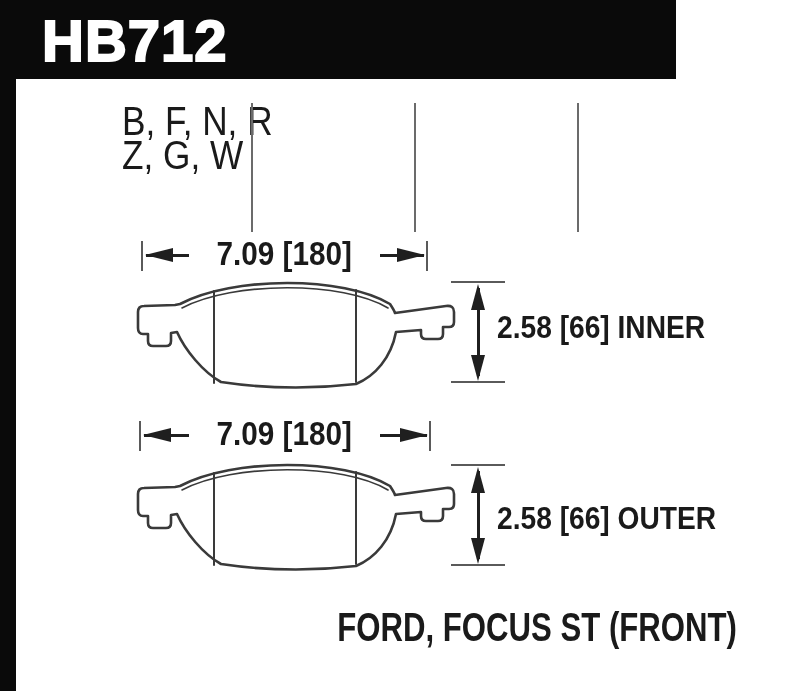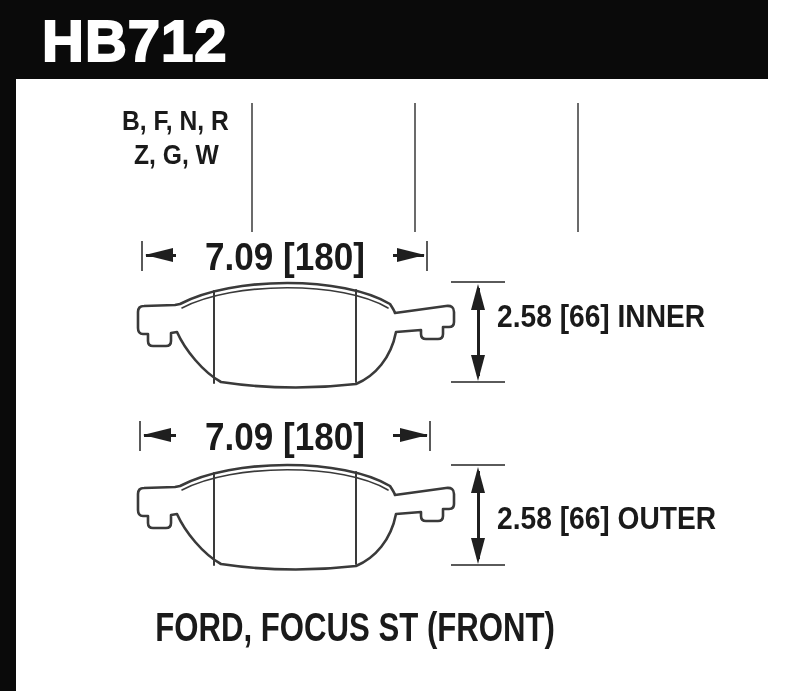--- a/index.html
+++ b/index.html
@@ -3,54 +3,54 @@
 <meta charset="utf-8">
 <style>
   html,body{margin:0;padding:0;background:#e8e8e8;}
   #stage{
     position:relative;width:800px;height:691px;background:#ffffff;
     overflow:hidden;margin:0 auto;
     font-family:"Liberation Sans","DejaVu Sans",sans-serif;
     color:#1a1a1a;
   }
   
-  .top-bar{position:absolute;left:0;top:0;width:768px;height:79px;background:#0a0a0a;
+  .top-bar{position:absolute;left:0;top:0;width:676px;height:79px;background:#0a0a0a;
     display:flex;align-items:center;}
   .part-number{color:#ffffff;font-size:58px;font-weight:bold;letter-spacing:1px;
     padding-left:42px;padding-top:2px;-webkit-text-stroke:2px #ffffff;}
   .left-strip{position:absolute;left:0;top:79px;width:16px;height:612px;background:#0a0a0a;}
 
   
   .cond{display:inline-block;transform:scaleX(0.88);transform-origin:left center;white-space:nowrap;}
   .cond-c{display:inline-block;transform:scaleX(0.9);transform-origin:center center;white-space:nowrap;}
 
   
-  .spec{position:absolute;font-size:28px;font-weight:bold;line-height:34px;text-align:center;}
+  .spec{position:absolute;font-size:40px;font-weight:normal;line-height:34px;}
   .vdiv{position:absolute;top:103px;width:2px;height:129px;background:#6b6b6b;}
 
   
   .tick-v{position:absolute;width:2px;height:30px;background:#5a5a5a;}
   .tick-h{position:absolute;width:54px;height:2px;background:#5a5a5a;}
   .dim-hline{position:absolute;height:3px;background:#1f1f1f;}
   .dim-vline{position:absolute;width:3px;background:#1f1f1f;}
   .arr{position:absolute;width:0;height:0;}
   .arr.left {border-top:7px solid transparent;border-bottom:7px solid transparent;border-right:28px solid #1f1f1f;}
   .arr.right{border-top:7px solid transparent;border-bottom:7px solid transparent;border-left:28px solid #1f1f1f;}
   .arr.up   {border-left:7px solid transparent;border-right:7px solid transparent;border-bottom:26px solid #1f1f1f;}
   .arr.down {border-left:7px solid transparent;border-right:7px solid transparent;border-top:26px solid #1f1f1f;}
 
-  .dim-label-w{position:absolute;text-align:center;font-size:39px;font-weight:bold;}
+  .dim-label-w{position:absolute;text-align:center;font-size:33px;font-weight:bold;}
   .dim-label-w span{background:#ffffff;padding:0 10px;}
   .dim-label-h{position:absolute;font-size:32px;font-weight:bold;white-space:nowrap;}
 
   
   .pad-svg{position:absolute;left:128px;width:340px;height:130px;}
 
   
-  .caption{position:absolute;left:92px;right:0;top:604px;text-align:left;
+  .caption{position:absolute;left:92px;right:0;top:604px;text-align:right;
     font-size:41px;font-weight:bold;}
   .caption span{display:inline-block;transform:scaleX(0.76);transform-origin:center center;white-space:nowrap;}
 </style>
 </head>
 <body>
 
 <div id="stage">
 
   <div class="top-bar">
     <div class="part-number">HB712</div>
@@ -87,21 +87,21 @@
       <path stroke-width="2" d="M 86,21 L 86,113"></path>
       <path stroke-width="2" d="M 228,20 L 228,112"></path>
     </g>
   </svg>
 
   <div class="tick-h" style="left:451px;top:281px;"></div>
   <div class="tick-h" style="left:451px;top:381px;"></div>
   <div class="dim-vline" style="left:477px;top:288px;height:88px;"></div>
   <div class="arr up" style="left:471px;top:284px;"></div>
   <div class="arr down" style="left:471px;top:355px;"></div>
-  <div class="dim-label-h" style="left:497px;top:298px;">
+  <div class="dim-label-h" style="left:497px;top:309px;">
     <span class="cond">2.58 [66] INNER</span>
   </div>
 
   <div class="tick-v" style="left:139px;top:421px;"></div>
   <div class="tick-v" style="left:429px;top:421px;"></div>
   <div class="dim-hline" style="left:144px;top:434px;width:283px;"></div>
   <div class="arr left" style="left:143px;top:428px;"></div>
   <div class="arr right" style="left:400px;top:428px;"></div>
   <div class="dim-label-w" style="left:140px;top:415px;width:289px;">
     <span><span class="cond-c">7.09 [180]</span></span>

